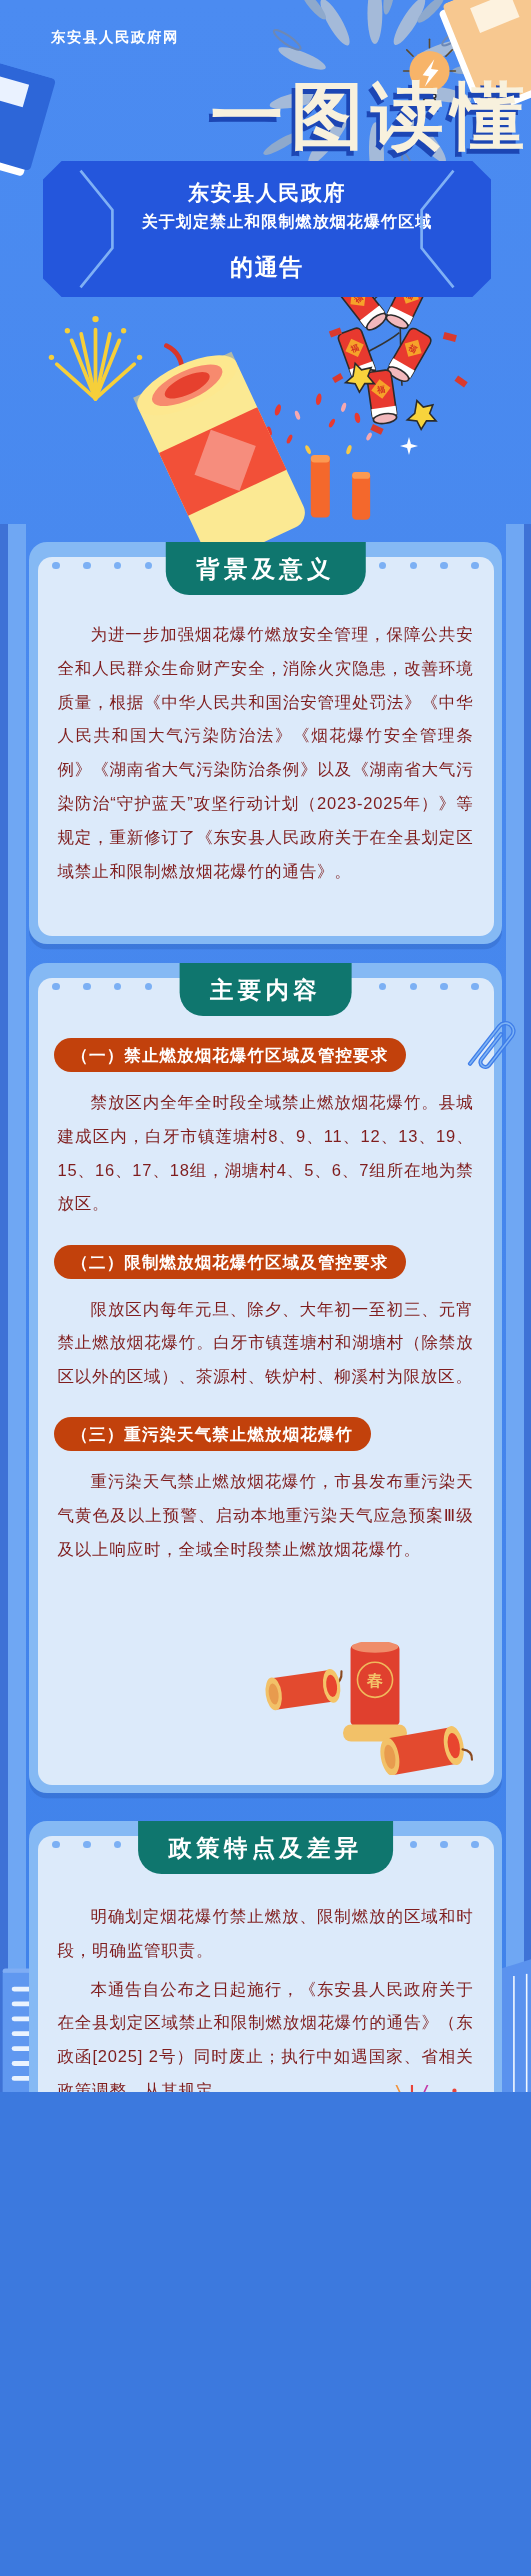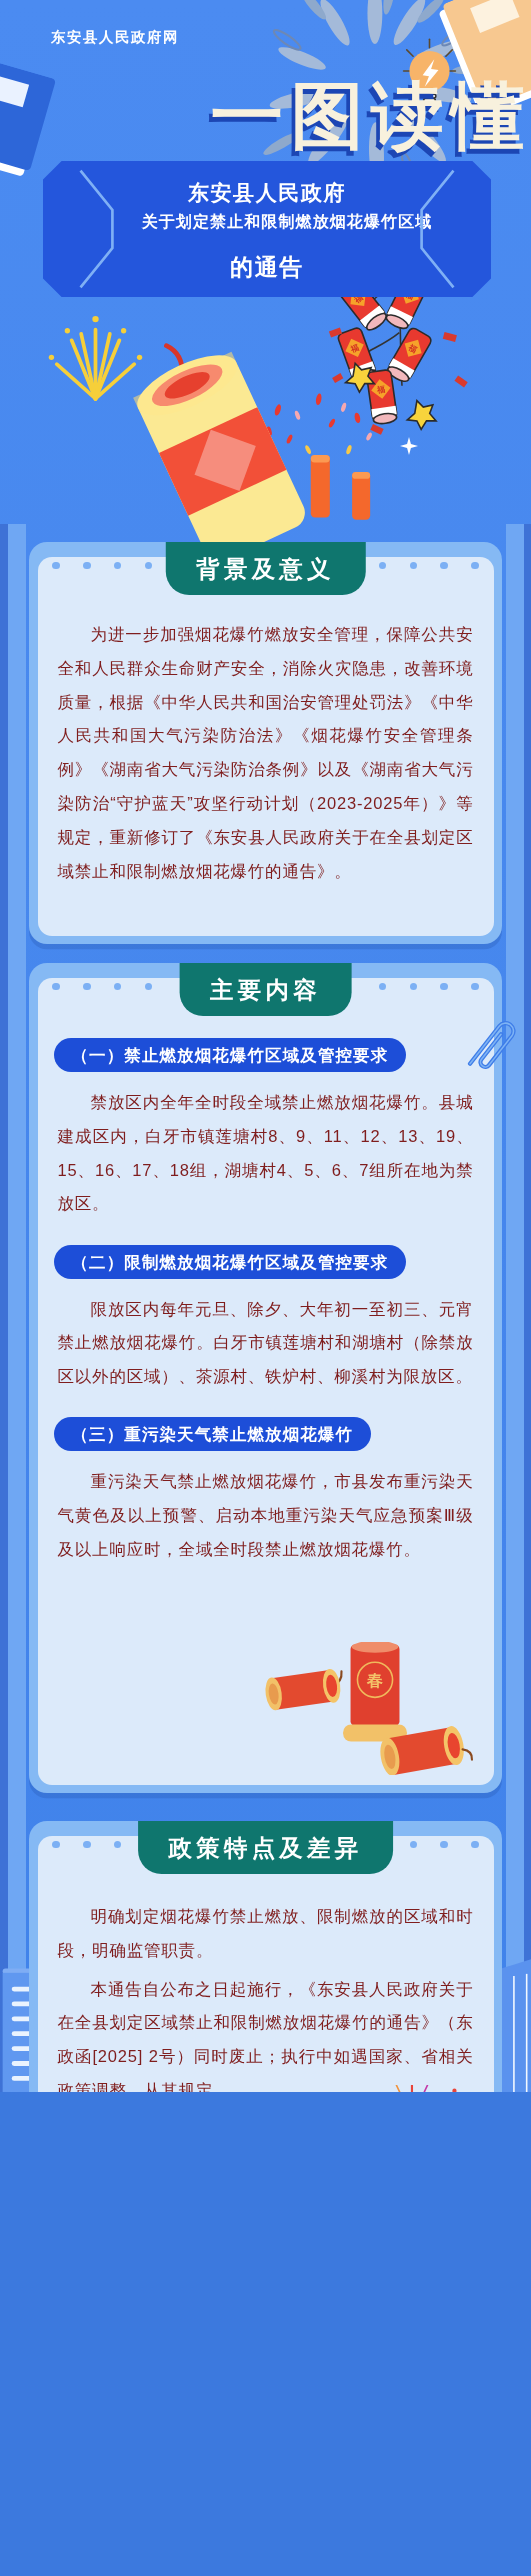--- a/index.html
+++ b/index.html
@@ -29,21 +29,21 @@
   .panel{position:absolute;left:8.5px;right:8.5px;top:15px;bottom:8.5px;background:#dceafa;border-radius:14px;overflow:hidden;}
   .tab{position:absolute;top:0;left:50%;transform:translateX(-50%);height:53px;padding:0 31px;
        background:#0f766e;border-radius:0 0 23.4px 23.4px;color:#fff;font-size:23.4px;font-weight:bold;
        letter-spacing:4.3px;display:flex;align-items:center;justify-content:center;white-space:nowrap;z-index:4;}
   .dots{position:absolute;top:20px;display:flex;gap:23.4px;z-index:3;}
   .dots.left{left:23.4px;} .dots.right{right:23.4px;}
   .dot{width:7.4px;height:7.4px;border-radius:50%;background:#7cb0f4;}
   .para{color:#7f1d1d;font-size:16.5px;line-height:2.05;letter-spacing:0.8px;text-indent:2em;
         padding:0 20px;margin:0;text-align:justify;}
   .pill{display:block;width:max-content;max-width:425px;margin:23.4px 0 0 16px;height:34px;line-height:34px;
-        padding:0 18px;background:#1d4ed8;border-radius:17px;color:#fff;font-size:16.5px;font-weight:bold;letter-spacing:1.1px;}
+        padding:0 18px;background:#c2410c;border-radius:17px;color:#fff;font-size:16.5px;font-weight:bold;letter-spacing:1.1px;}
   .card1{top:542px;height:402px;}
   .card2{top:963px;height:830px;}
   .card3{top:1821px;height:439px;}
   .card1 .para{margin-top:61px;}
   .card2 .pill.first{margin-top:60px;}
   .card2 .para{margin-top:14px;}
   .card3 .para.p1{margin-top:64px;}
   .card3 .para.p2{margin-top:5px;}
   
   .footer-pill{left:50%;transform:translateX(-50%);top:2332px;width:272px;height:35px;background:#2b6de4;

